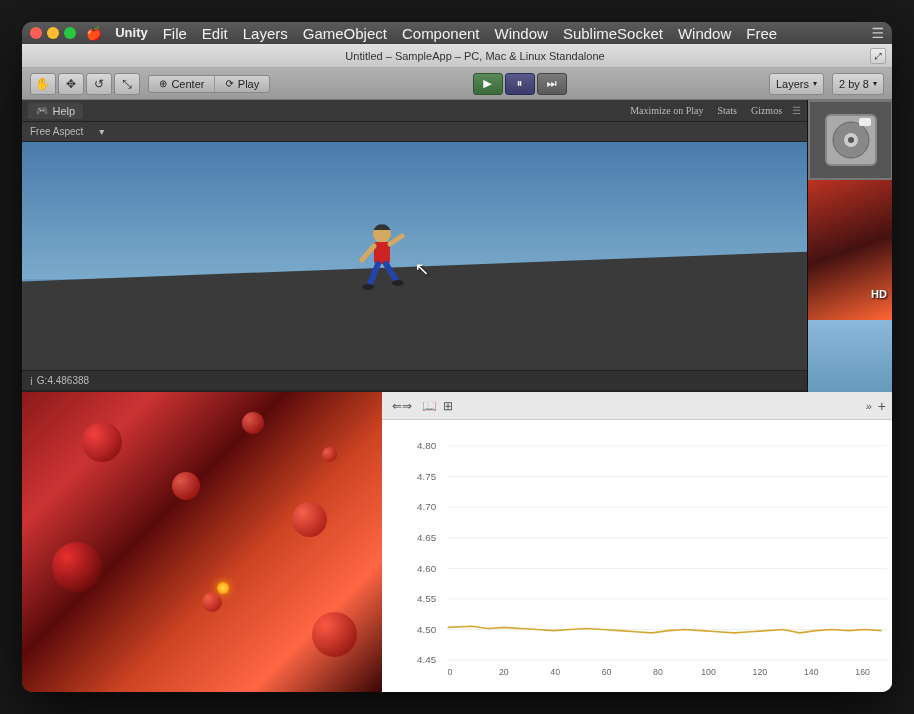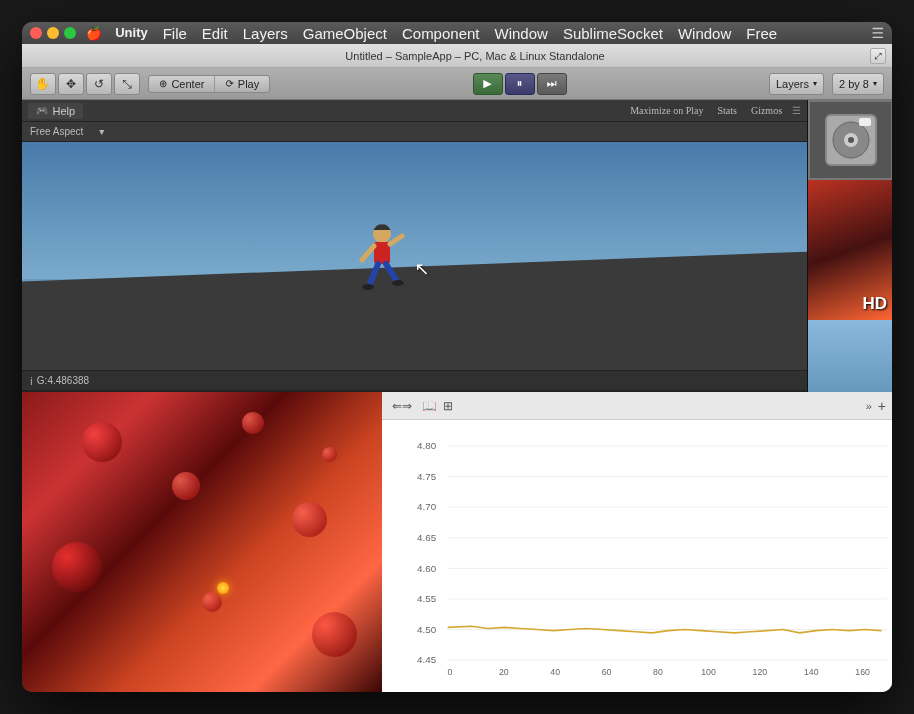--- a/index.html
+++ b/index.html
@@ -344,24 +344,24 @@
     .hd-thumbnail {
       width: 85px;
       height: 140px;
       background: linear-gradient(135deg, #cc4444, #884422, #221111);
       position: relative;
       overflow: hidden;
       flex-shrink: 0;
     }
     .hd-label {
       position: absolute;
-      bottom: 6px;
+      bottom: 20px;
       right: 6px;
       color: white;
-      font-size: 17px;
+      font-size: 11px;
       font-weight: bold;
       text-shadow: 1px 1px 2px black;
     }
     .disk-icon-area {
       width: 85px;
       height: 80px;
       background: #555;
       border: 2px solid #777;
       display: flex;
       align-items: center;

